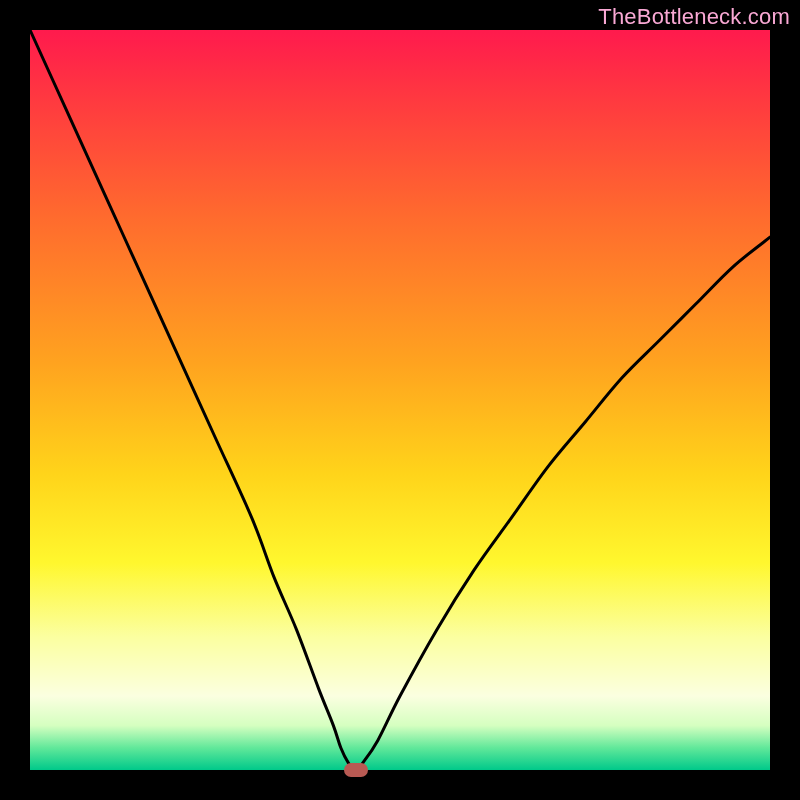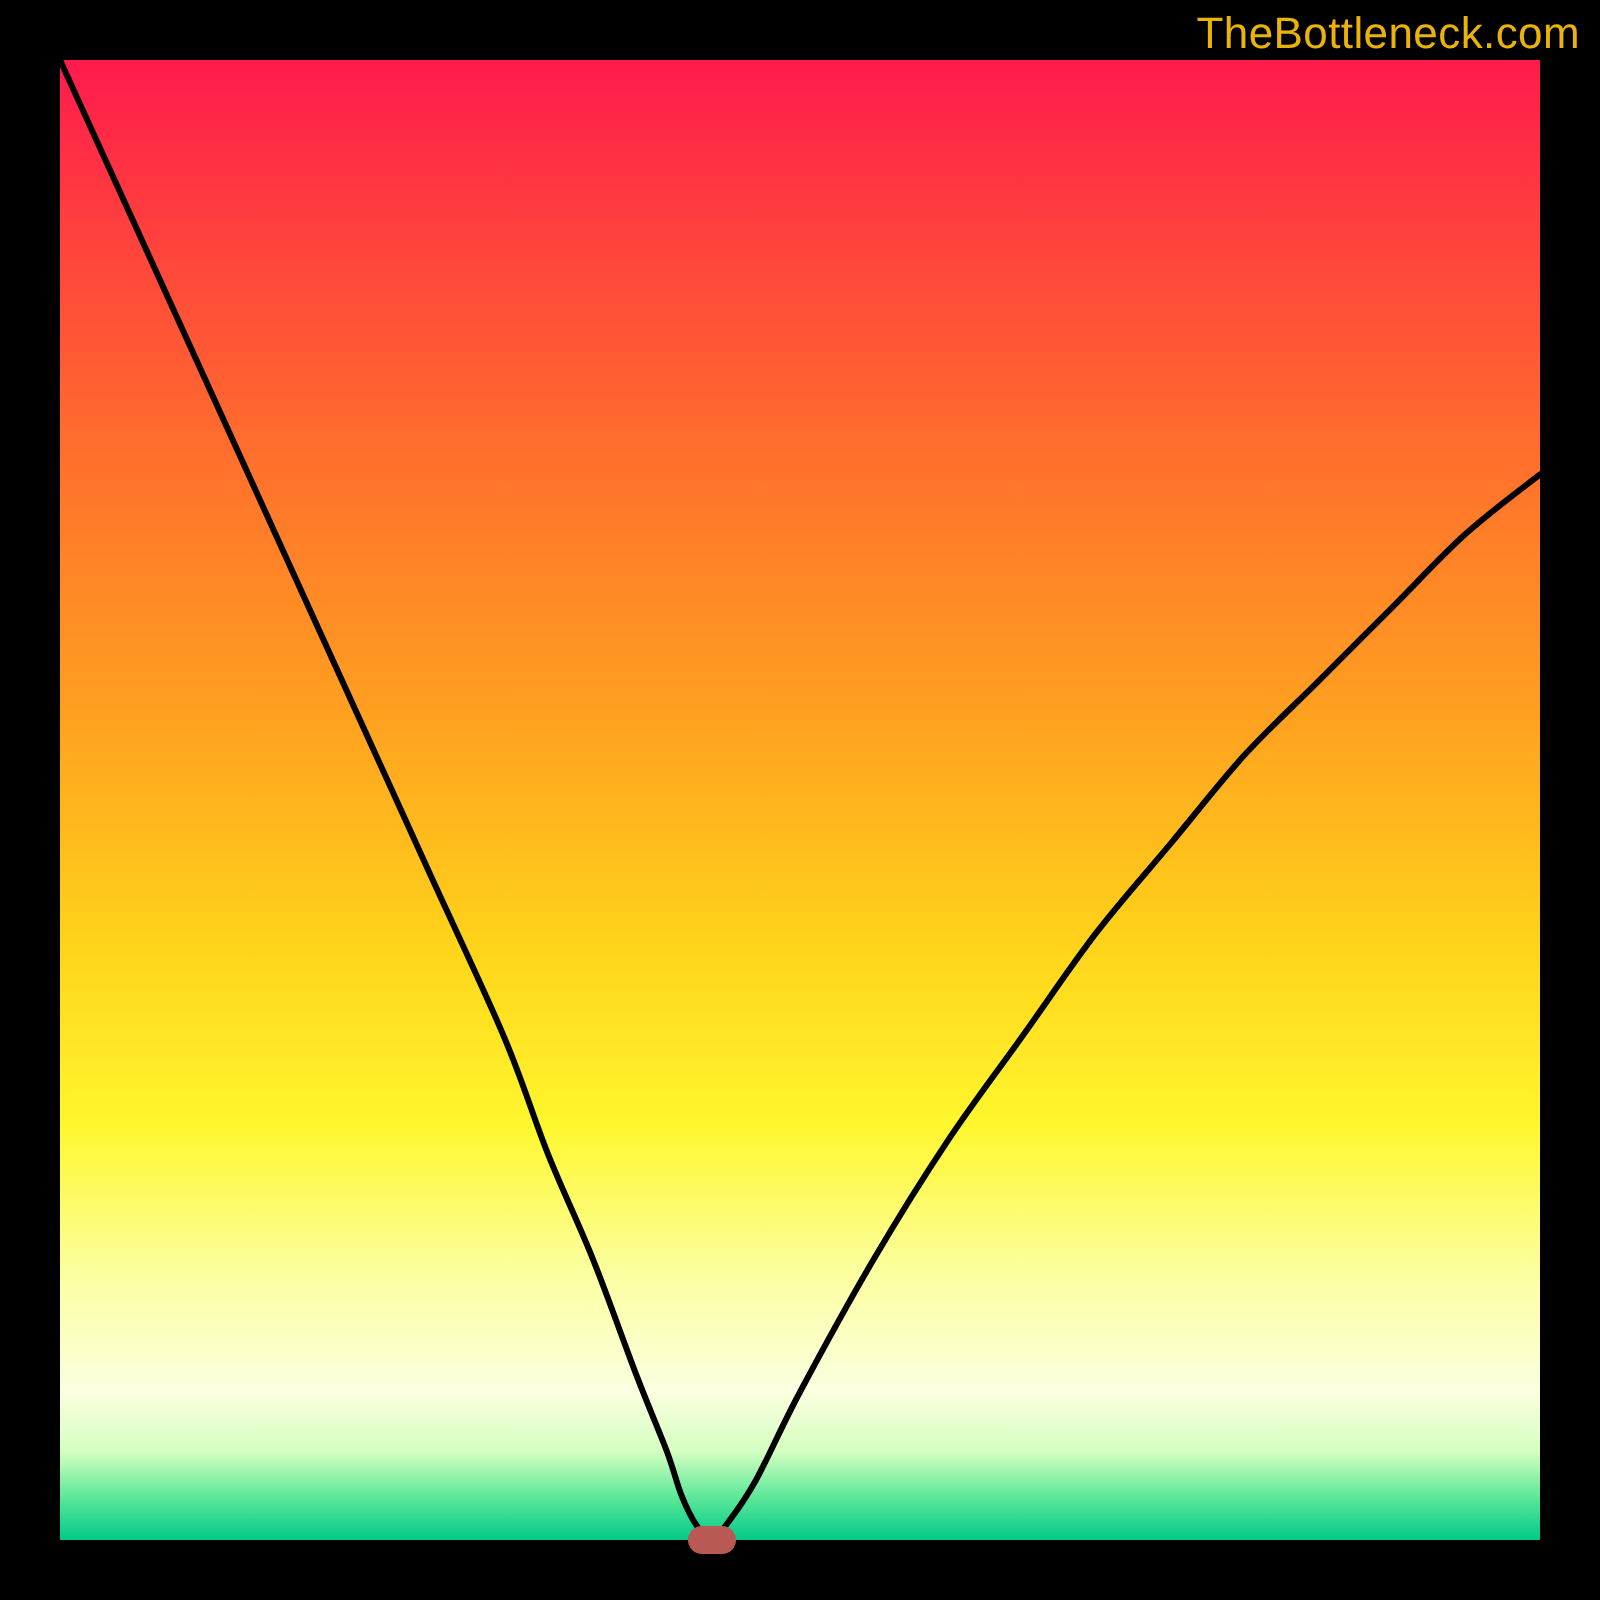--- a/index.html
+++ b/index.html
@@ -35,21 +35,21 @@
       #fbffa0 82%,
       #fbffe0 90%,
       #d5ffc0 94%,
       #61e89a 97%,
       #00c98a 100%);
   }
   .watermark {
     position: absolute;
     top: 4px;
     right: 10px;
-    color: #eab308;
+    color: #f9a8d4;
     font-size: 22px;
     font-weight: 400;
     letter-spacing: 0.2px;
     user-select: none;
   }
   svg.curve {
     position: absolute;
     left: 0;
     top: 0;
     width: 740px;

